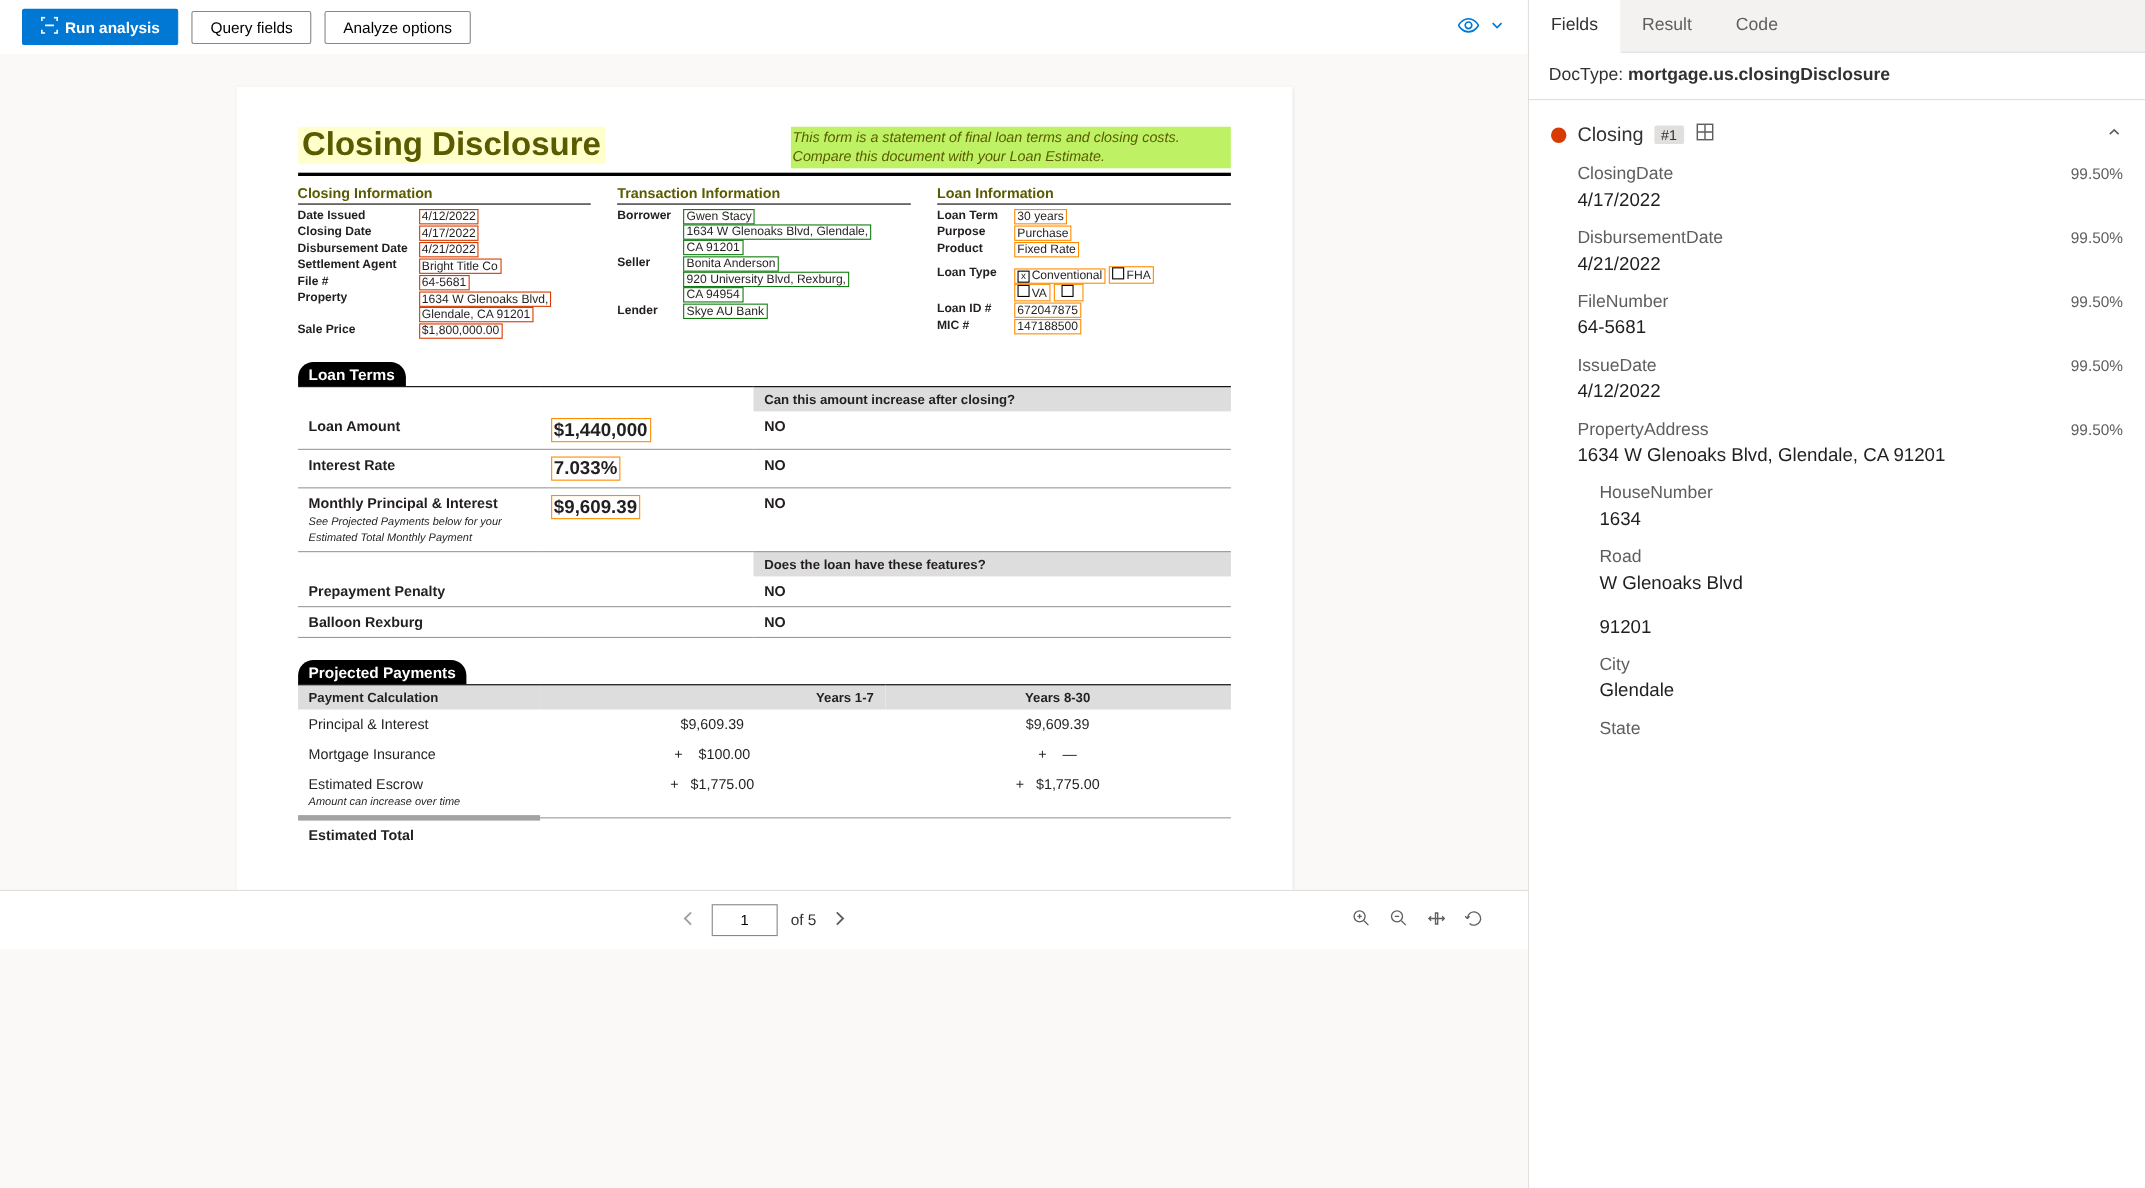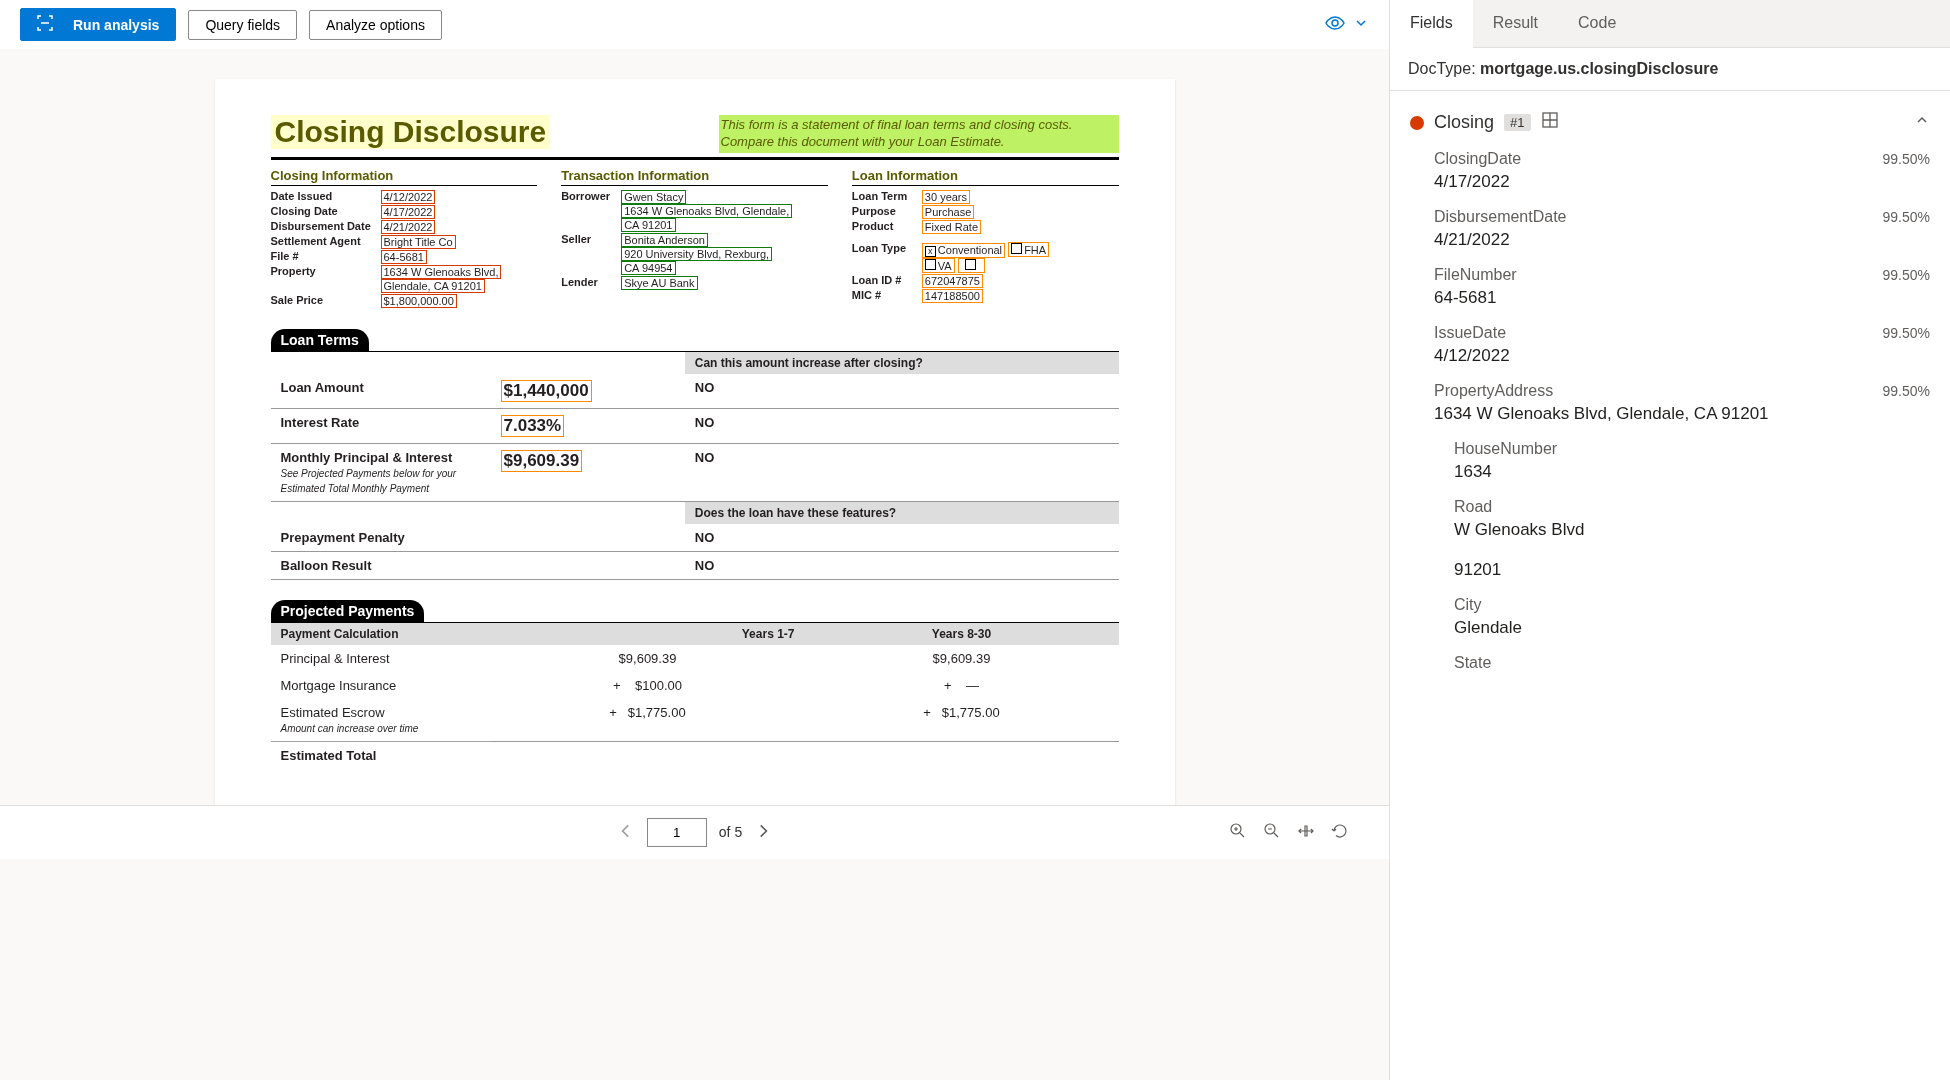--- a/index.html
+++ b/index.html
@@ -1,21 +1,21 @@
 <!DOCTYPE html>
 <html><head>
 <meta charset="utf-8">
 <style>
 * { box-sizing: border-box; margin: 0; padding: 0; }
 body { font-family: "Segoe UI", sans-serif; font-size: 14px; color: #323130; background: #fff; height: 1080px; width: 1950px; overflow: hidden; }
 .app { display: flex; height: 100%; }
 .left-panel { flex: 1; display: flex; flex-direction: column; border-right: 1px solid #e1dfdd; }
 .toolbar { display: flex; align-items: center; padding: 8px 20px; gap: 12px; position: relative; }
 .btn { border: 1px solid #8a8886; background: #fff; padding: 6px 16px; border-radius: 2px; font-size: 14px; cursor: pointer; }
-.btn-primary { background: #0078d4; color: #fff; border-color: #0078d4; display: flex; align-items: center; gap: 20px; font-weight: 600; }
+.btn-primary { background: #0078d4; color: #fff; border-color: #0078d4; display: flex; align-items: center; gap: 6px; font-weight: 600; }
 .eye-icons { margin-left: auto; display: flex; gap: 8px; color: #0078d4; align-items: center; }
 .doc-viewer { flex: 1; background: #faf9f8; display: flex; flex-direction: column; align-items: center; overflow: hidden; padding: 30px 0 0 0; }
 .doc-page { background: #fff; width: 960px; padding: 36px 56px; font-family: "Segoe UI", sans-serif; color: #231f20; box-shadow: 0 1px 3px rgba(0,0,0,0.1); }
 .doc-title { font-size: 30px; font-weight: 700; color: #5a5a00; background: #ffffcc; display: inline-block; padding: 0 4px; }
 .doc-subtitle { font-style: italic; font-size: 13px; color: #5a5a00; background: #bef264; float: right; max-width: 400px; line-height: 1.3; padding: 2px; }
 .doc-header-row { border-bottom: 3px solid #000; padding-bottom: 4px; margin-bottom: 8px; overflow: hidden; }
 .info-cols { display: flex; gap: 24px; }
 .info-col { flex: 1; font-size: 12px; }
 .info-col h4 { font-size: 13px; font-weight: 600; color: #5a5a00; border-bottom: 1px solid #000; padding-bottom: 2px; margin-bottom: 4px; }
 .info-row { display: flex; margin-bottom: 1px; }
@@ -196,21 +196,21 @@
                 <th style="background:#fff;border:none"></th>
                 <th style="background:#fff;border:none"></th>
                 <th>Does the loan have these features?</th>
               </tr>
           <tr>
                 <td class="lbl">Prepayment Penalty</td>
                 <td></td>
                 <td class="big-no">NO</td>
               </tr>
           <tr>
-                <td class="lbl">Balloon Result</td>
+                <td class="lbl">Balloon Rexburg</td>
                 <td></td>
                 <td class="big-no">NO</td>
               </tr>
         </tbody>
           </table>
 
         <div><span class="sec-header">Projected Payments</span></div>
         <table class="loan-table sec-body">
           <tbody>
               <tr>
@@ -222,21 +222,21 @@
                 <td style="border:none">Principal &amp; Interest</td>
                 <td style="text-align:center;border:none">$9,609.39</td>
                 <td style="text-align:center;border:none">$9,609.39</td>
               </tr>
           <tr>
                 <td style="border:none">Mortgage Insurance</td>
                 <td style="text-align:center;border:none"><span>+</span>&nbsp;&nbsp;&nbsp;&nbsp;<span>$100.00</span></td>
                 <td style="text-align:center;border:none"><span>+</span>&nbsp;&nbsp;&nbsp;&nbsp;<span>—</span></td>
               </tr>
           <tr>
-                <td style="border-bottom:1px solid #a3a3a3"><span>Estimated Escrow</span><br><span class="sub">Amount can increase over time</span></td>
+                <td style="border-bottom:5px solid #a3a3a3"><span>Estimated Escrow</span><br><span class="sub">Amount can increase over time</span></td>
                 <td style="text-align:center"><span>+</span>&nbsp;&nbsp;&nbsp;<span>$1,775.00</span></td>
                 <td style="text-align:center"><span>+</span>&nbsp;&nbsp;&nbsp;<span>$1,775.00</span></td>
               </tr>
           <tr>
                 <td class="lbl" style="border:none">Estimated Total</td>
                 <td style="border:none"></td>
                 <td style="border:none"></td>
               </tr>
         </tbody>
           </table>

